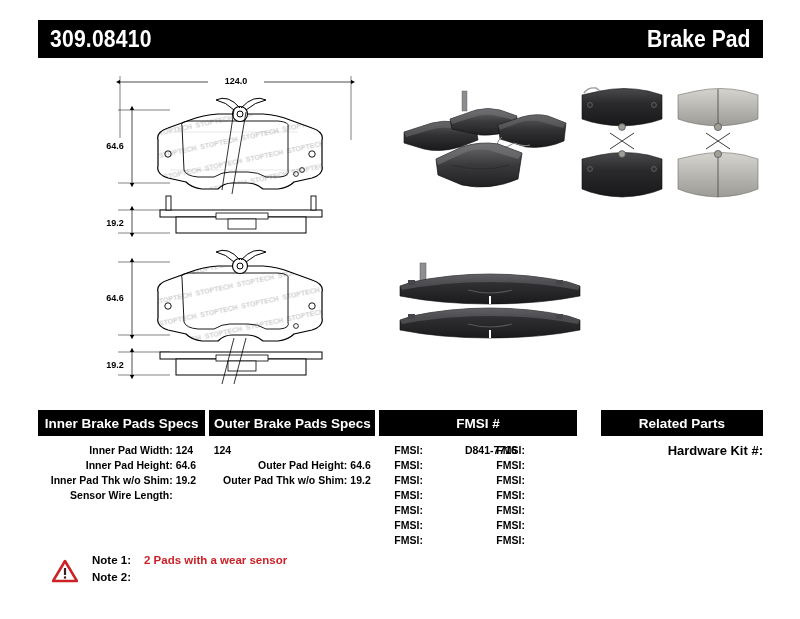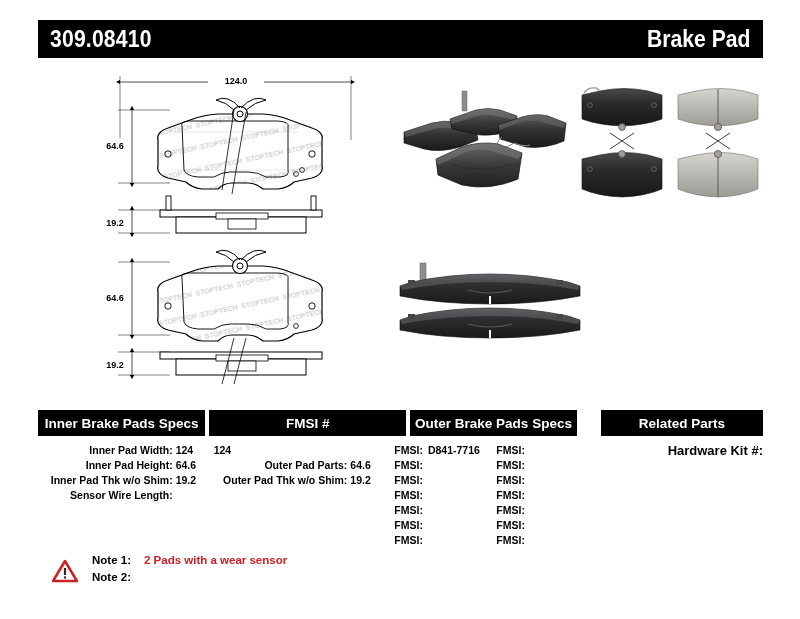--- a/index.html
+++ b/index.html
@@ -38,21 +38,21 @@
   .col-fmsi{width:204px;display:flex;}
   .col-related{width:168px;}
 
   .specrow{display:flex;font-size:10.5px;font-weight:bold;line-height:15px;
            white-space:nowrap;}
   .specrow .lbl{flex:1;text-align:right;padding-right:3px;}
   .specrow .val{width:34px;text-align:left;}
 
   .fmsi-sub{width:102px;}
   .fmsirow{display:flex;font-size:10.5px;font-weight:bold;line-height:15px;
-           white-space:nowrap;padding-left:6px;}
+           white-space:nowrap;padding-left:6px;gap:37px;}
   .fmsirow .lbl{padding-right:5px;}
   .fmsirow .val{}
 
   .relrow{font-size:13px;font-weight:bold;line-height:15px;
           white-space:nowrap;padding-left:10px;text-align:right;}
 
   
   .notes{position:absolute;left:52px;top:552px;display:flex;align-items:center;}
   .warn-icon{width:26px;height:24px;margin-top:4px;}
   .notelines{margin-left:14px;}
@@ -272,22 +272,22 @@
     <rect x="18" y="68" width="7" height="5" fill="#45454a"></rect>
     <rect x="166" y="68" width="7" height="5" fill="#45454a"></rect>
     <path d="M78,78 Q100,84 122,78" fill="none" stroke="#56565a" stroke-width="1.2"></path>
     <line x1="100" y1="84" x2="100" y2="92" stroke="#fff" stroke-width="2"></line>
   </svg>
 </div>
 
 <div class="table">
   <div class="thead">
     <div class="th th-inner">Inner Brake Pads Specs</div>
+    <div class="th th-outer">Outer Brake Pads Specs</div>
     <div class="th th-fmsi">FMSI #</div>
-    <div class="th th-outer">Outer Brake Pads Specs</div>
     <div class="th th-related">Related Parts</div>
   </div>
 
   <div class="tbody">
     <div class="col-inner">
       <div class="specrow">
         <span class="lbl">Inner Pad Width:</span>
         <span class="val">124</span>
       </div>
       <div class="specrow">
@@ -302,21 +302,21 @@
         <span class="lbl">Sensor Wire Length:</span>
         <span class="val"></span>
       </div>
     </div>
 
     <div class="col-outer">
       <div class="specrow">
         <span class="val">124</span>
       </div>
       <div class="specrow">
-        <span class="lbl">Outer Pad Parts:</span>
+        <span class="lbl">Outer Pad Height:</span>
         <span class="val">64.6</span>
       </div>
       <div class="specrow">
         <span class="lbl">Outer Pad Thk w/o Shim:</span>
         <span class="val">19.2</span>
       </div>
     </div>
 
     <div class="col-fmsi">
       <div class="fmsi-sub">

